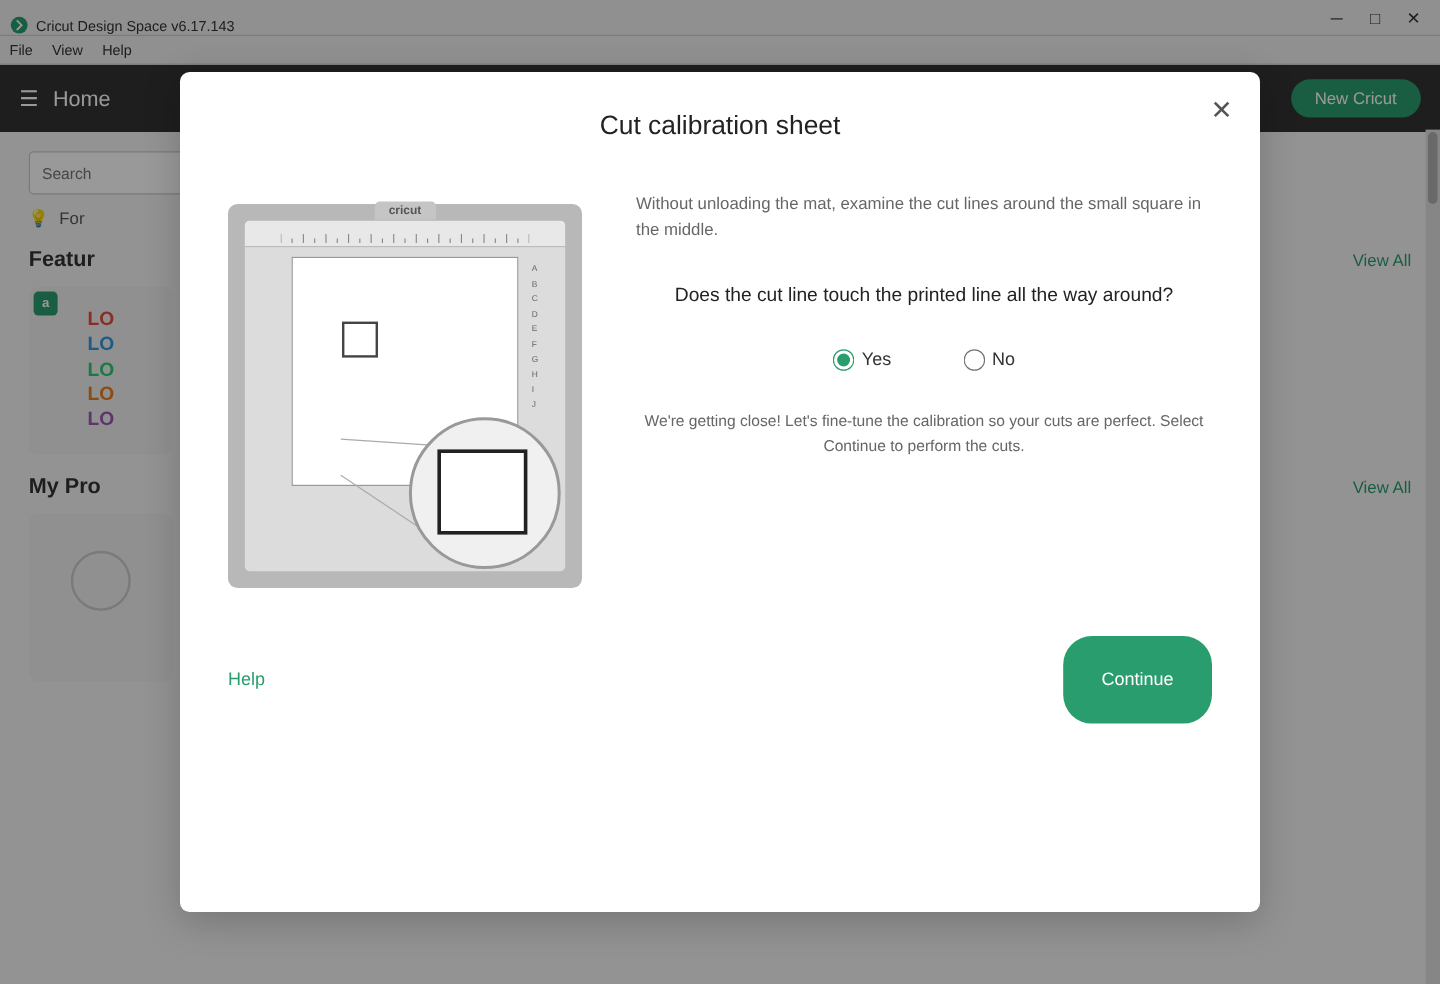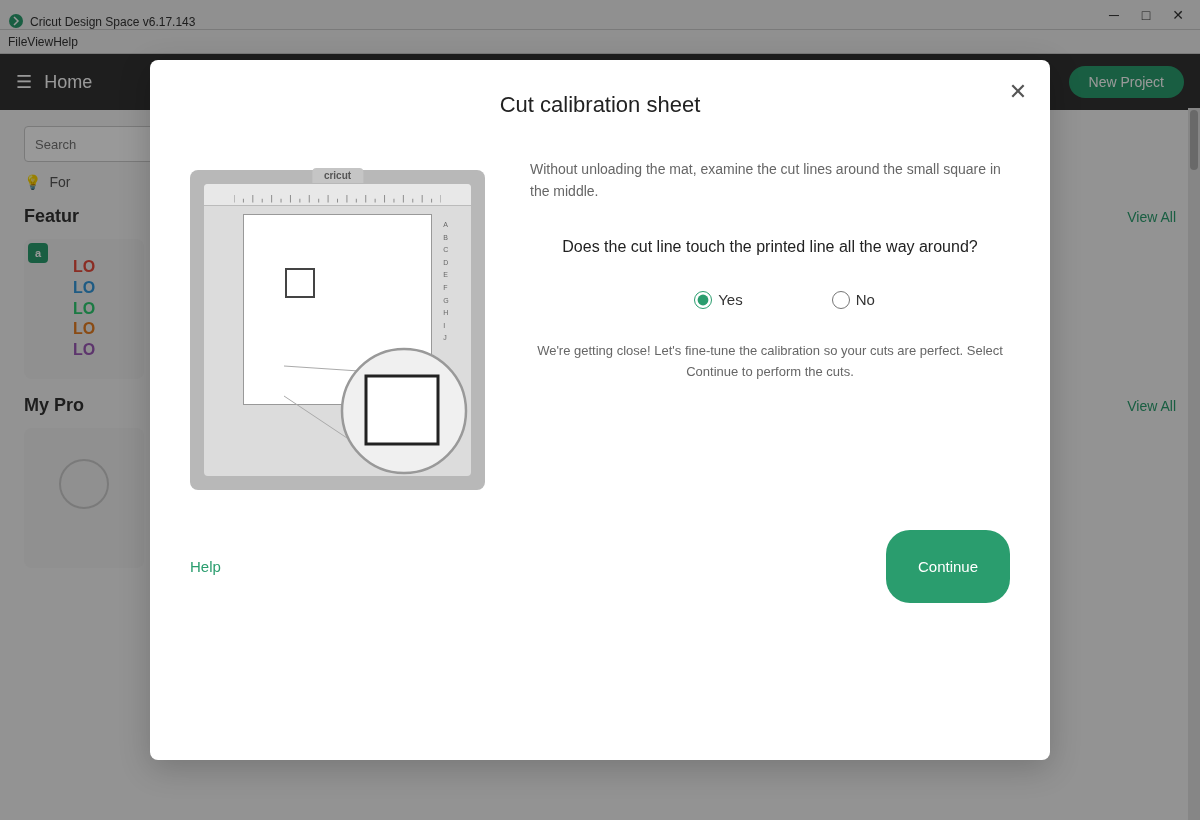--- a/index.html
+++ b/index.html
@@ -54,20 +54,21 @@
       color: #333;
     }
 
     
     .menu-bar {
       background: #f0f0f0;
       height: 24px;
       display: flex;
       align-items: center;
       padding: 0 8px;
+      gap: 16px;
       border-bottom: 1px solid #ccc;
       position: relative;
       z-index: 10;
     }
     .menu-item {
       font-size: 12px;
       color: #333;
       cursor: pointer;
     }
 
@@ -302,21 +303,20 @@
       margin-bottom: 32px;
     }
 
     .radio-option {
       display: flex;
       align-items: center;
       gap: 6px;
       font-size: 15px;
       color: #333;
       cursor: pointer;
-      margin-left: 29px;
     }
 
     .radio-input {
       width: 18px;
       height: 18px;
       accent-color: #2a9d6e;
       cursor: pointer;
     }
 
     .fine-tune-text {
@@ -390,21 +390,21 @@
   <span class="menu-item">File</span>
   <span class="menu-item">View</span>
   <span class="menu-item">Help</span>
 </div>
 
 <div class="app-bg">
 
   <div class="app-header">
     <span class="hamburger">☰</span>
     <span class="app-title">Home</span>
-    <button class="new-project-btn">New Project</button>
+    <button class="new-project-btn">New Cricut</button>
   </div>
 
   <div class="app-content">
 
     <div class="search-bar">
       <input class="search-input" type="text" placeholder="Search" style="">
       <button class="search-btn">
         <span>🔍</span>
       </button>
     </div>

